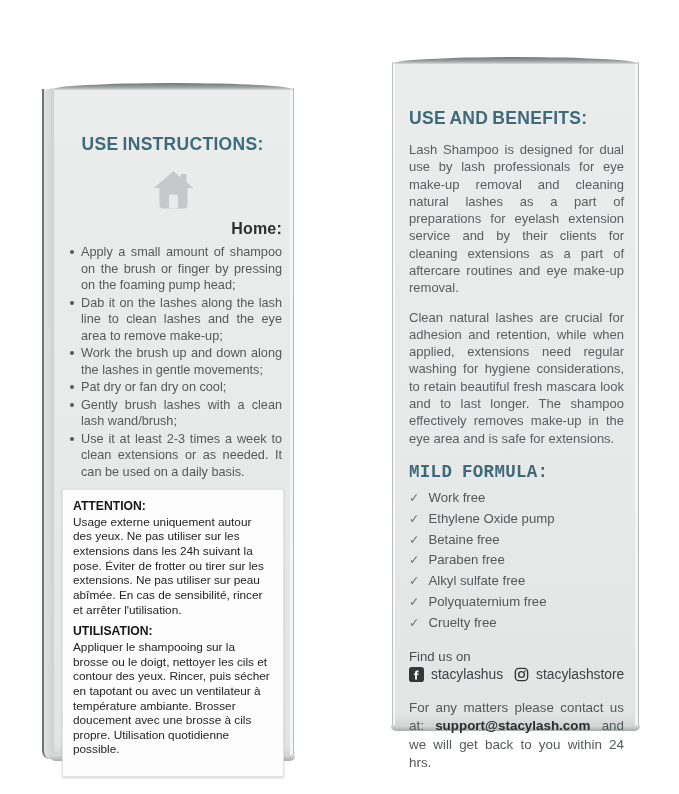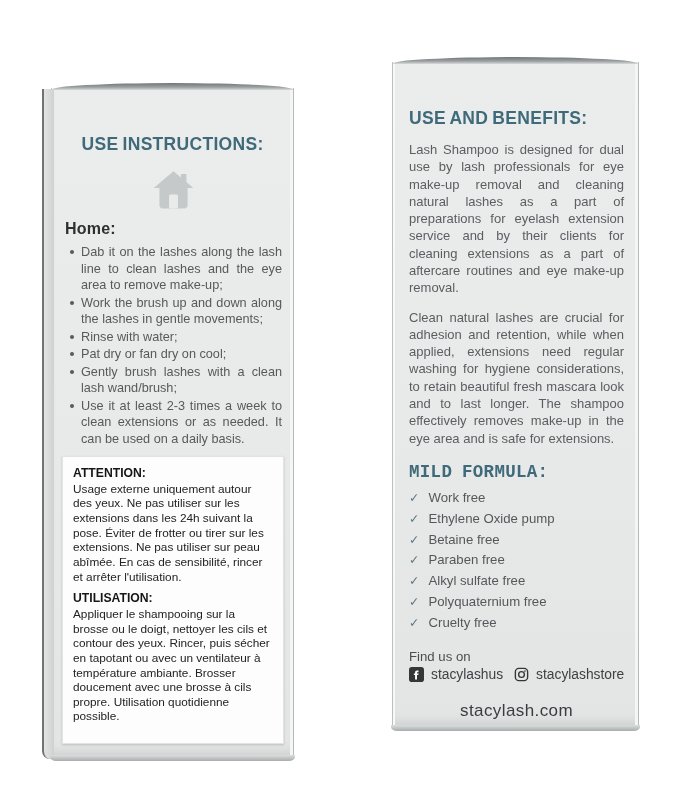--- a/index.html
+++ b/index.html
@@ -45,21 +45,21 @@
 
   
   .panel-heading{
     margin:0;text-align:left;
     color:#3f6a7a;font-size:17.5px;font-weight:700;
     letter-spacing:.3px;word-spacing:-1px;
   }
   .left-box .panel-heading{text-align:center;margin-left:-2px;}
   .home-icon-wrap{text-align:center;margin-top:13px;height:44px;}
   .home-subheading{
-    margin:8px 0 6px 0;text-align:left;
+    margin:8px 0 6px 0;text-align:right;
     color:#2e2f30;font-size:16px;font-weight:700;letter-spacing:.2px;
   }
   ul.instructions{
     margin:0;padding:0 0 0 16px;list-style:none;
   }
   ul.instructions li{
     position:relative;
     color:#57595b;font-size:12.7px;line-height:1.3;
     text-align:justify;margin-bottom:1px;
   }
@@ -125,23 +125,23 @@
       <div class="home-icon-wrap">
         <svg viewBox="0 0 24 22" width="47" height="43" aria-hidden="true">
           <path fill="#c6c9c9" d="M12 1.6 1.9 10.2h2.9v8.9c0 .9.7 1.6 1.6 1.6h11.2c.9 0 1.6-.7 1.6-1.6v-8.9h2.9l-3.5-3V3.1h-2.8v1.8L12 1.6z"></path>
           <rect x="9.7" y="13.6" width="4.6" height="7.1" rx=".7" fill="#e9eaea"></rect>
         </svg>
       </div>
 
       <h3 class="home-subheading">Home:</h3>
 
       <ul class="instructions">
+        <li>Apply a small amount of shampoo on the brush or finger by pressing on the foaming pump head;</li>
         <li>Dab it on the lashes along the lash line to clean lashes and the eye area to remove make-up;</li>
         <li>Work the brush up and down along the lashes in gentle movements;</li>
-        <li>Rinse with water;</li>
         <li>Pat dry or fan dry on cool;</li>
         <li>Gently brush lashes with a clean lash wand/brush;</li>
         <li>Use it at least 2-3 times a week to clean extensions or as needed. It can be used on a daily basis.</li>
       </ul>
 
       <div class="french-box">
         <p class="fb-label">ATTENTION:</p>
         <p class="fb-text">Usage externe uniquement autour des yeux. Ne pas utiliser sur les extensions dans les 24h suivant la pose. Éviter de frotter ou tirer sur les extensions. Ne pas utiliser sur peau abîmée. En cas de sensibilité, rincer et arrêter l'utilisation.</p>
         <p class="fb-label">UTILISATION:</p>
         <p class="fb-text">Appliquer le shampooing sur la brosse ou le doigt, nettoyer les cils et contour des yeux. Rincer, puis sécher en tapotant ou avec un ventilateur à température ambiante. Brosser doucement avec une brosse à cils propre. Utilisation quotidienne possible.</p>
@@ -205,18 +205,19 @@
         <span class="icon">
           <svg viewBox="0 0 24 24" width="15" height="15" fill="none" stroke="#343637" stroke-width="2.2" aria-hidden="true">
             <rect x="2.2" y="2.2" width="19.6" height="19.6" rx="5.5"></rect>
             <circle cx="12" cy="12" r="4.6"></circle>
             <circle cx="17.5" cy="6.5" r="1.3" fill="#343637" stroke="none"></circle>
           </svg>
         </span>
         <span class="social-handle">stacylashstore</span>
       </div>
 
+      <p class="contact-para"><span>For any matters please contact us at: </span><strong>support@stacylash.com</strong><span> and we will get back to you within 24 hrs.</span></p>
 
       <p class="website">stacylash.com</p>
     </div>
   </section>
 
 </div>
 
 </body></html>

